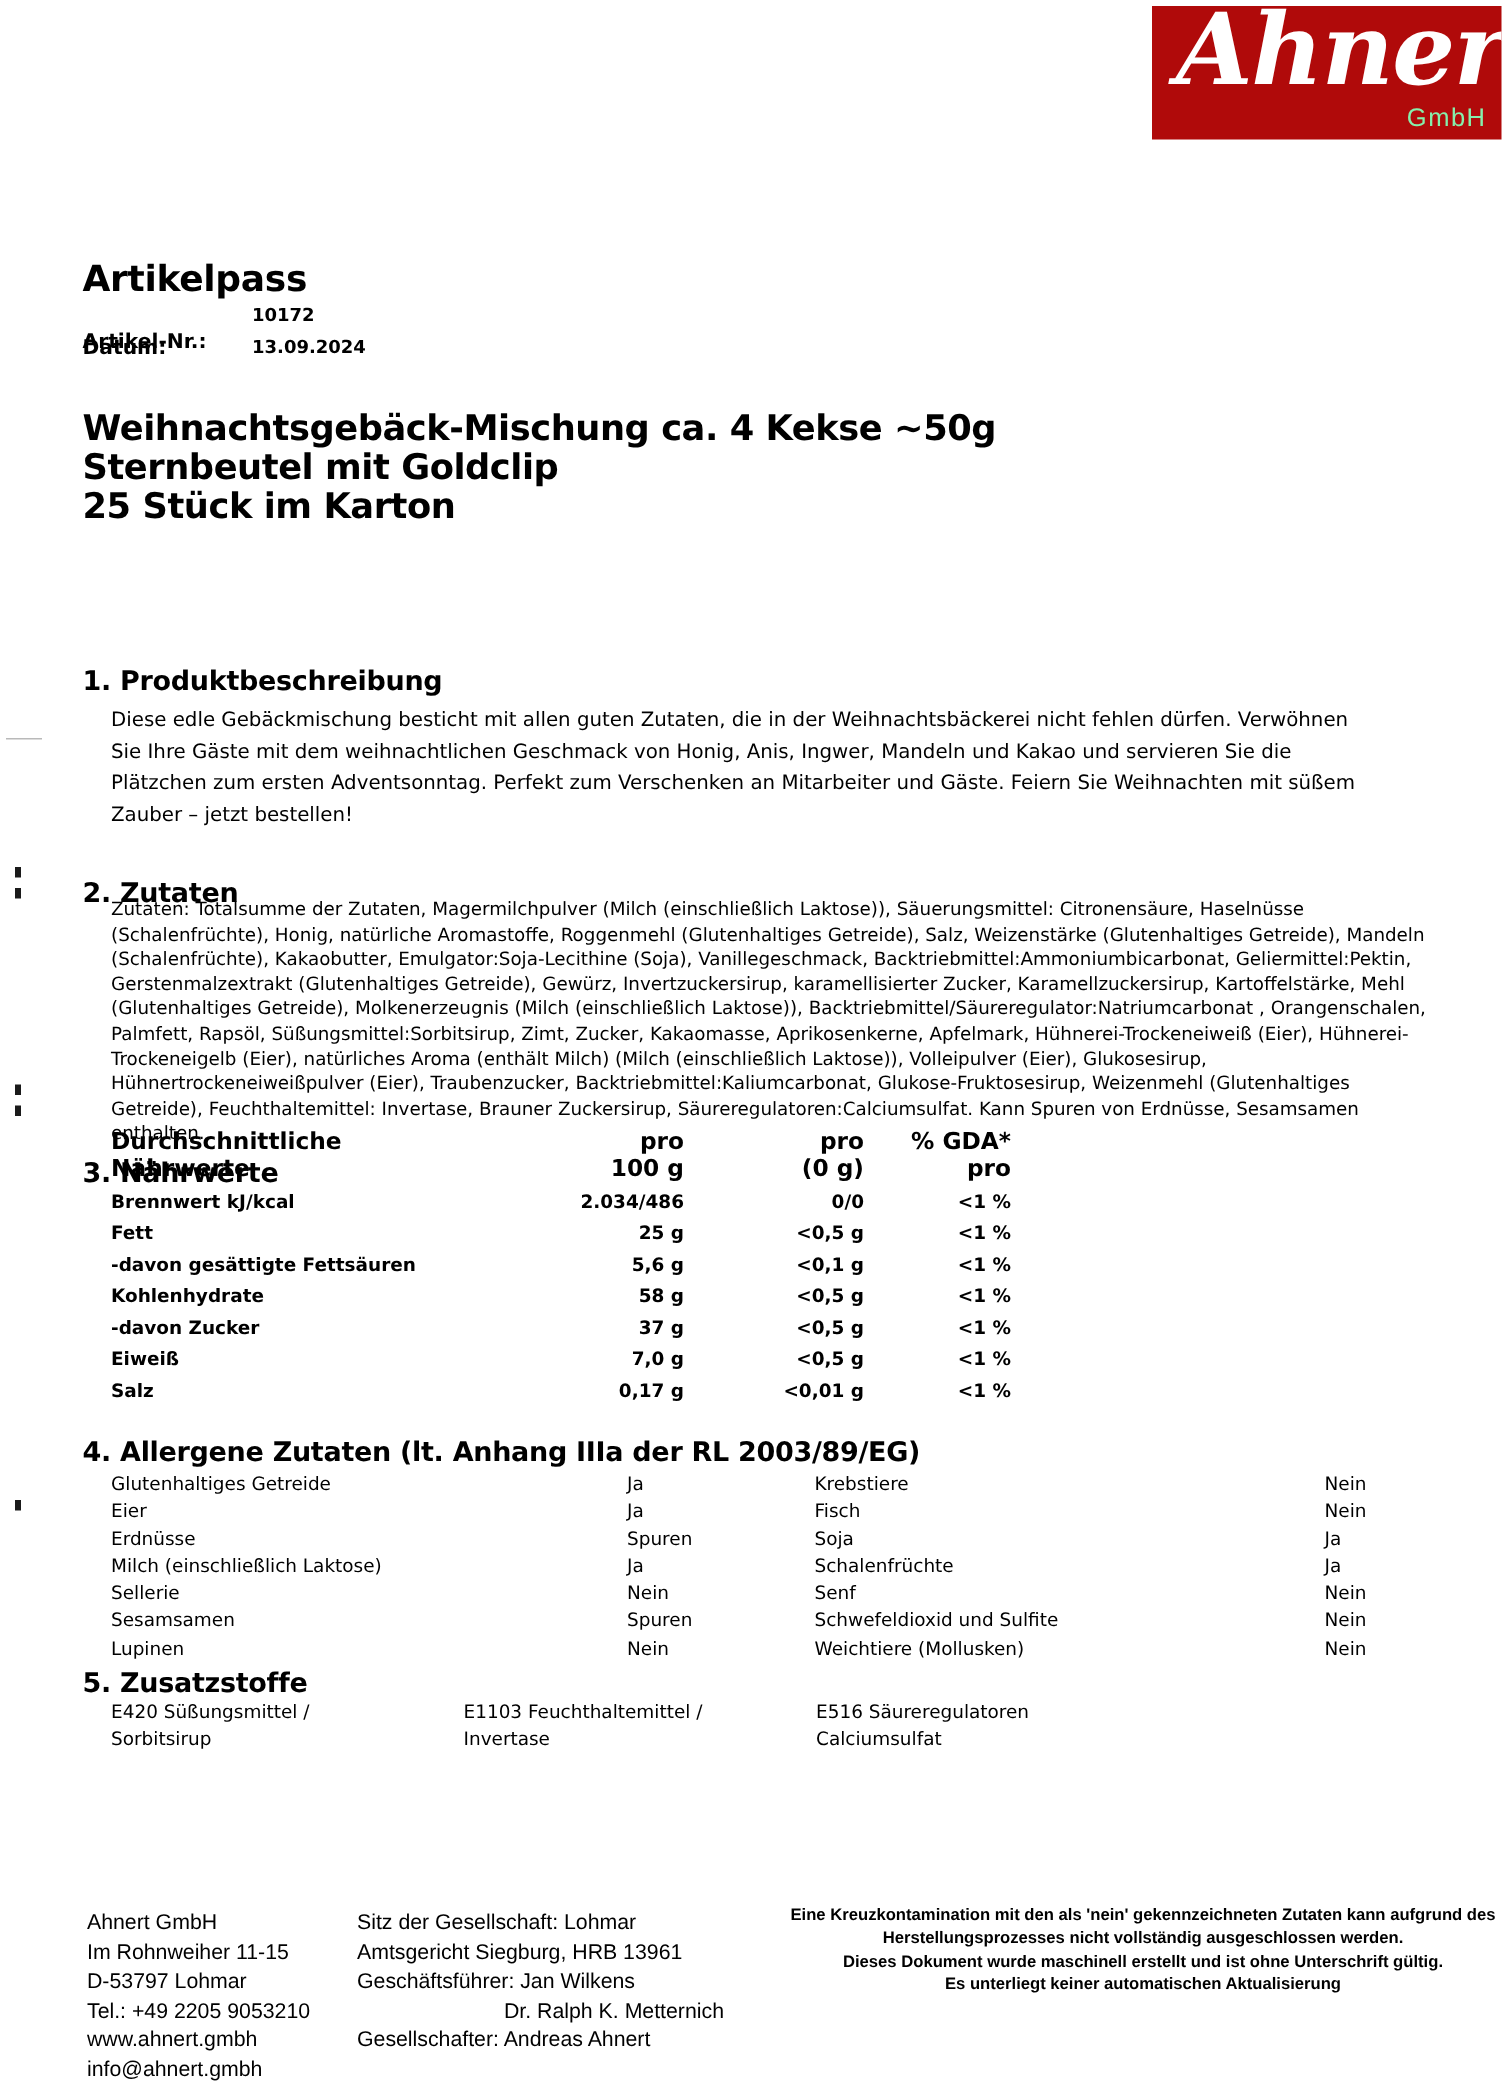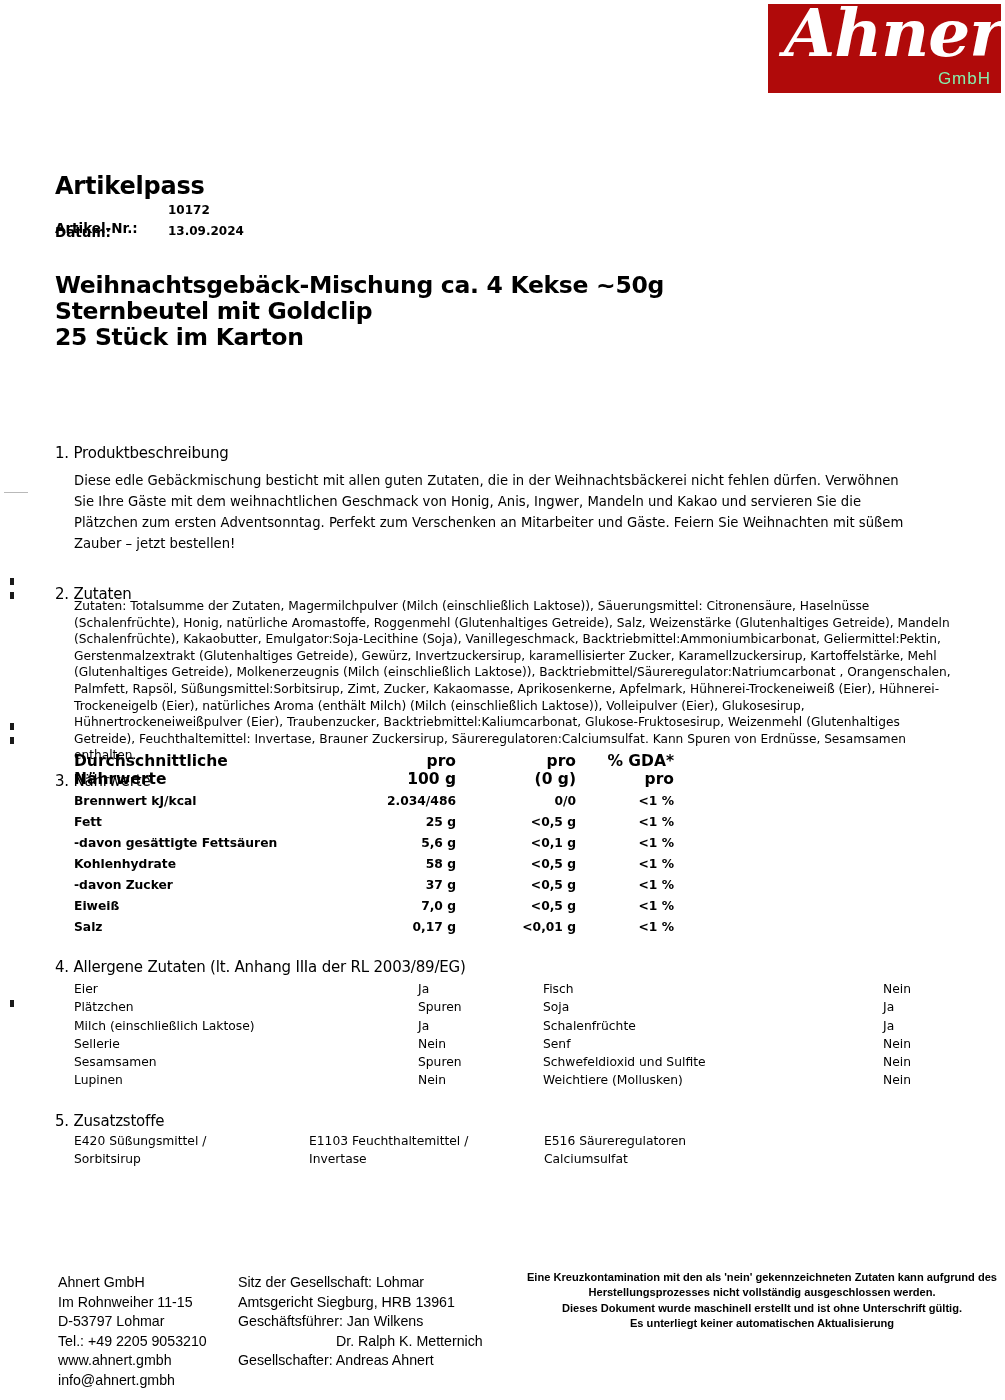--- a/index.html
+++ b/index.html
@@ -76,21 +76,21 @@
   .product-title {
     left: 55px; top: 272px;
     font-size: 23.5px; font-weight: 700;
     line-height: 26px;
     letter-spacing: -0.3px;
     width: 750px;
   }
 
   .section-head {
     left: 55px;
-    font-size: 15px; font-weight: 400;
+    font-size: 18px; font-weight: 700;
     letter-spacing: -0.2px;
   }
 
   .body-text {
     font-size: 13.2px;
     line-height: 21px;
   }
 
   .desc {
     left: 74px; top: 470px;
@@ -295,27 +295,33 @@
       <td class="c-gda">&lt;1 %</td>
     </tr>
   </tbody>
 </table>
 
 <div class="abs section-head" style="top:958px;">4. Allergene Zutaten (lt. Anhang IIIa der RL 2003/89/EG)</div>
 
 <table class="allerg">
   <tbody>
     <tr>
+      <td class="a-name1">Glutenhaltiges Getreide</td>
+      <td class="a-val1">Ja</td>
+      <td class="a-name2">Krebstiere</td>
+      <td class="a-val2">Nein</td>
+    </tr>
+    <tr>
       <td class="a-name1">Eier</td>
       <td class="a-val1">Ja</td>
       <td class="a-name2">Fisch</td>
       <td class="a-val2">Nein</td>
     </tr>
     <tr>
-      <td class="a-name1">Plätzchen</td>
+      <td class="a-name1">Erdnüsse</td>
       <td class="a-val1">Spuren</td>
       <td class="a-name2">Soja</td>
       <td class="a-val2">Ja</td>
     </tr>
     <tr>
       <td class="a-name1">Milch (einschließlich Laktose)</td>
       <td class="a-val1">Ja</td>
       <td class="a-name2">Schalenfrüchte</td>
       <td class="a-val2">Ja</td>
     </tr>

